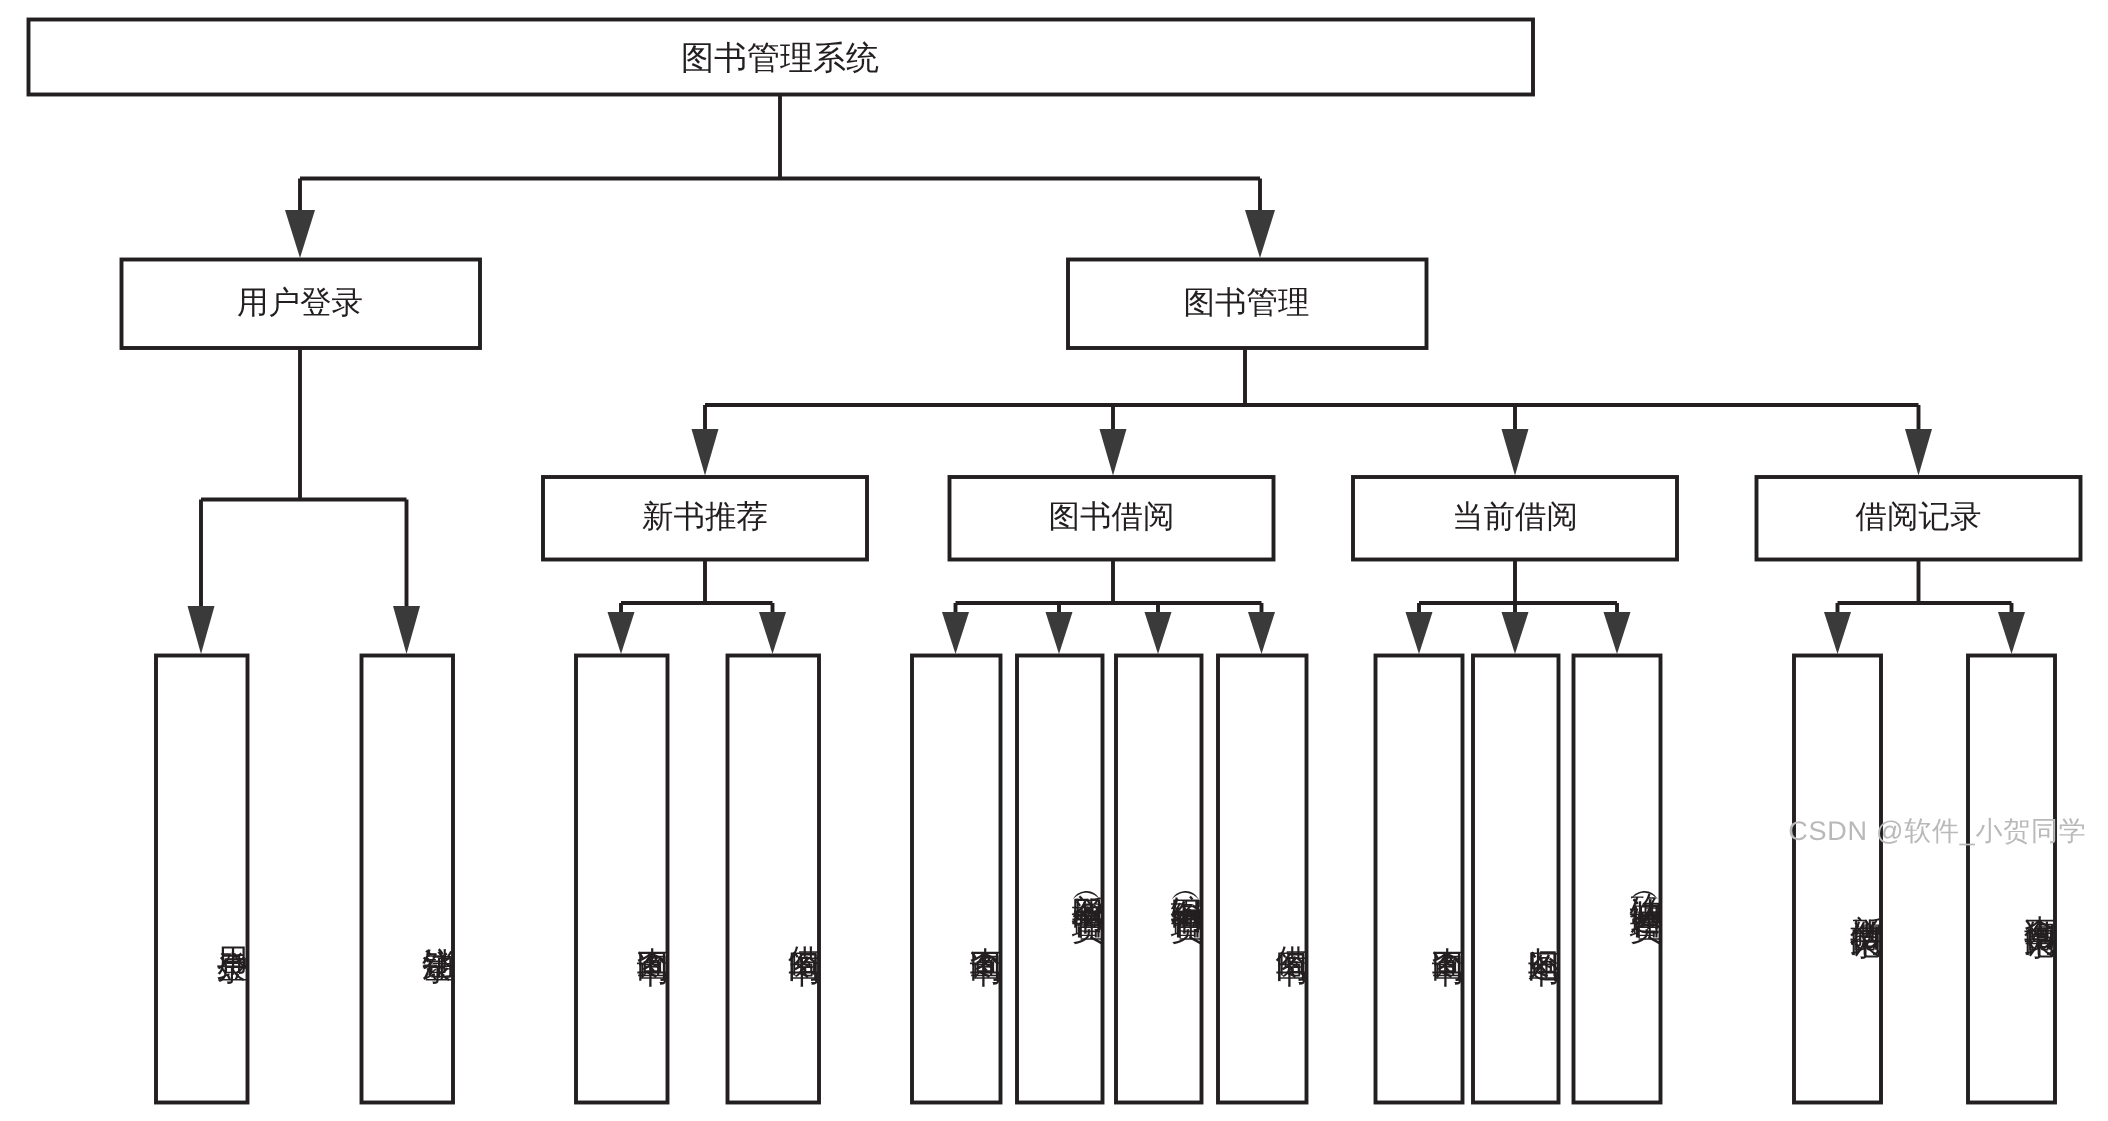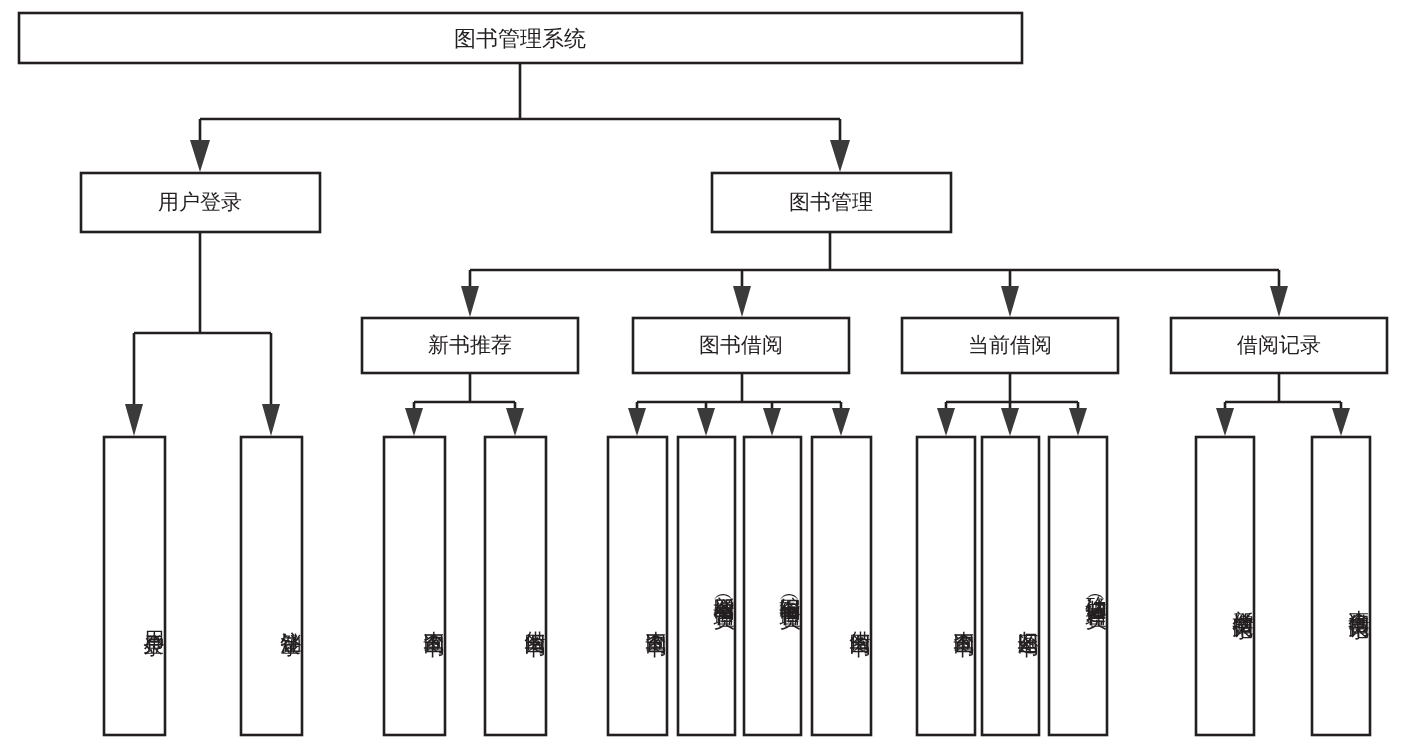--- a/index.html
+++ b/index.html
@@ -229,14 +229,15 @@
   <div class="leaf-label" style="left:744px; top:445px; width:57px; height:285px;">编辑图书（管理员）</div>
   <div class="leaf-label" style="left:812px; top:508px; width:59px; height:220px;">借阅图书</div>
 
   <div class="leaf-label" style="left:917px; top:508px; width:58px; height:220px;">查询图书</div>
   <div class="leaf-label" style="left:982px; top:508px; width:57px; height:220px;">归还图书</div>
   <div class="leaf-label" style="left:1049px; top:445px; width:58px; height:285px;">确认归还（管理员）</div>
 
   <div class="leaf-label" style="left:1196px; top:470px; width:58px; height:258px;">新增借阅记录</div>
   <div class="leaf-label" style="left:1312px; top:470px; width:58px; height:258px;">查询借阅记录</div>
 
+  <div class="watermark">CSDN @软件_小贺同学</div>
 
 </div>
 
 </body></html>

